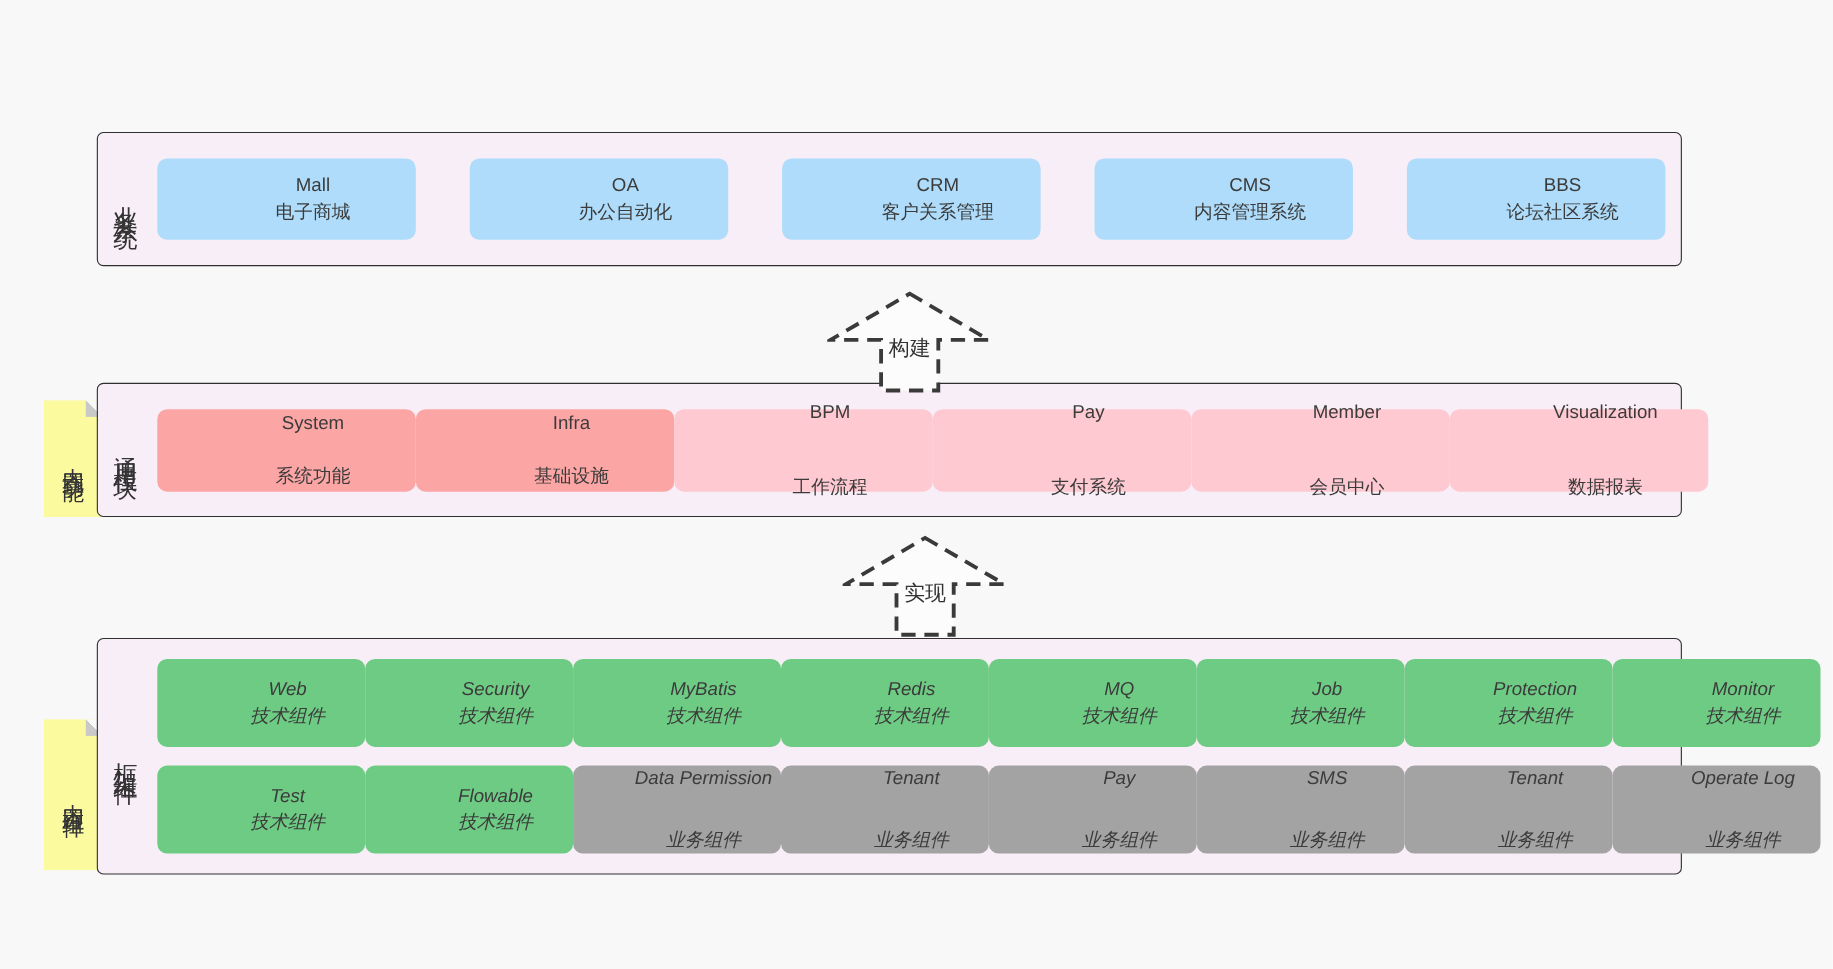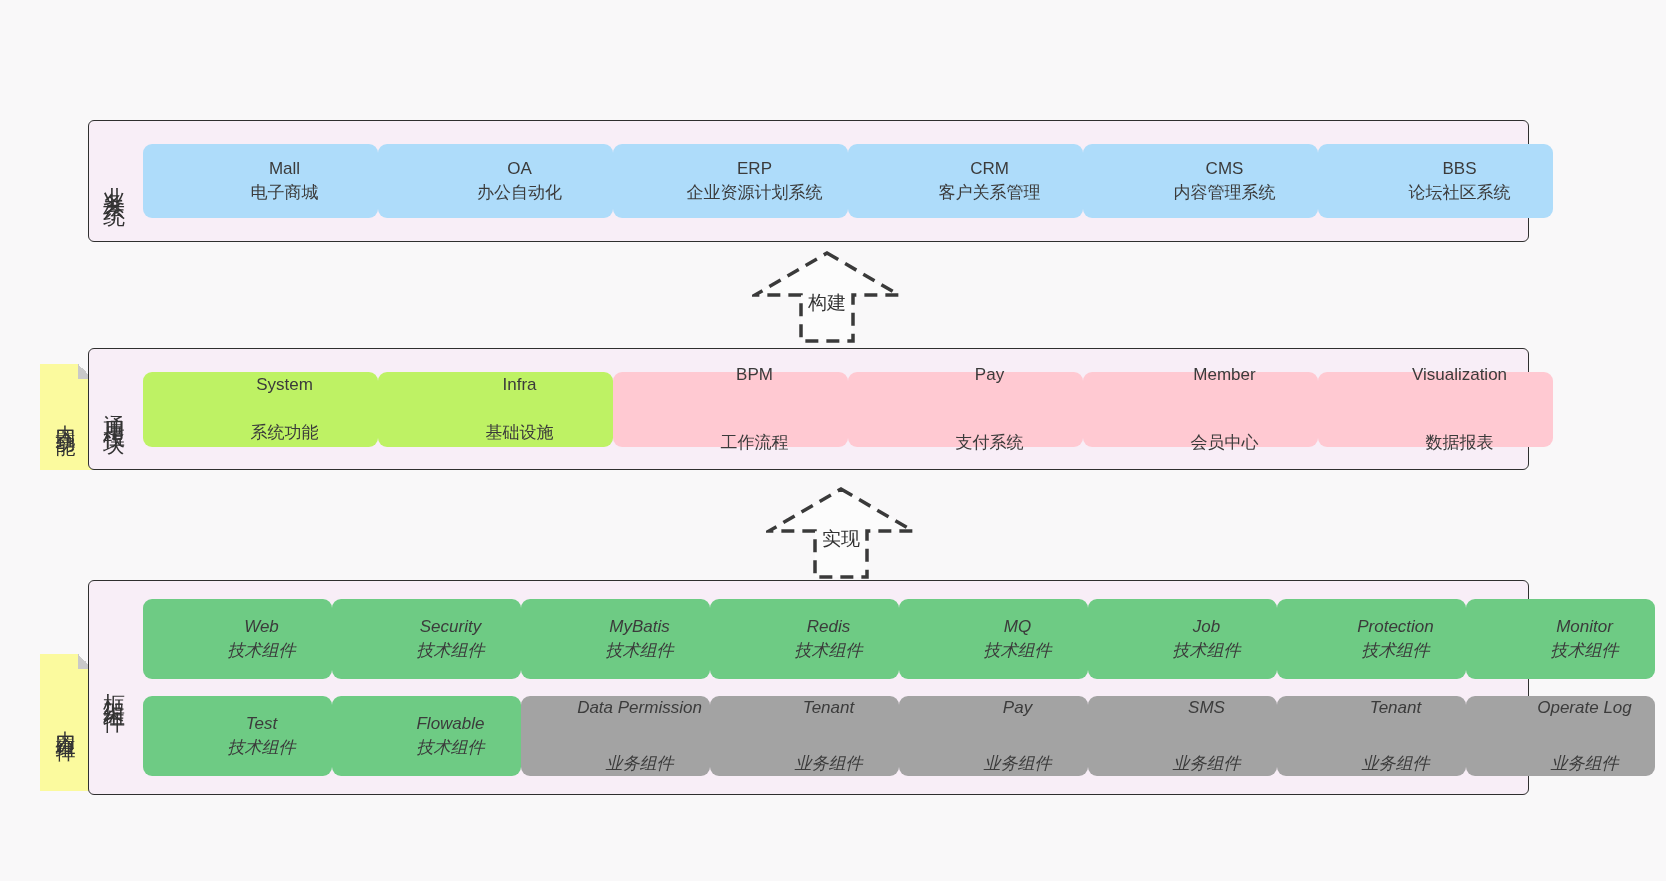--- a/index.html
+++ b/index.html
@@ -38,41 +38,41 @@
   .box {
     height:74px; border-radius:9px;
     display:flex; flex-direction:column; align-items:center; justify-content:center;
     text-align:center; font-size:17px; line-height:1.42;padding-left:48px;
   }
   .box.wide   { width:187px; }
   .box.narrow { width:141px; height:80px; }
   #layer-common .box { height:75px; }
 
   .blue       { background:#aedcfa; }
-  .red        { background:#bef264;gap:24px; }
+  .red        { background:#fca5a5;gap:24px; }
   .pink       { background:#ffc9d2;gap:44px; }
   .green      { background:#6ecb84; }
   .lightgreen { background:#a3a3a3;gap:32px; }
 
   
   .sticky {
     position:absolute; left:40px; width:53px; background:#fbfa9e; z-index:0;
     display:flex; align-items:center; justify-content:center;
   }
   #sticky-common    { top:364px; height:106px; }
   #sticky-framework { top:654px; height:137px; }
   .sticky .v-text { font-size:20px; letter-spacing:4px; }
   .fold {
     position:absolute; top:0; right:0; width:15px; height:15px;
     background:linear-gradient(225deg,#f9f8f9 50%,#c9c9c9 50%);
   }
 
   
   .arrow { position:absolute; width:150px; height:94px; z-index:2; }
-  #arrow-build     { left:752px; top:250px; }
+  #arrow-build     { left:752px; top:264px; }
   #arrow-implement { left:766px; top:486px;font-family:Liberation Serif, serif; }
   .arrow-label {
     position:absolute; left:50%; top:40px; transform:translateX(-50%);
     background:#fcfcfc; padding:0 3px; font-size:19px; color:#333; white-space:nowrap;
   }
 </style>
 </head>
 <body>
 
 <div class="canvas">
@@ -91,24 +91,20 @@
       <span class="v-text">业务系统</span>
     </div>
     <div class="boxes-row">
       <div class="box wide blue">
         <div>Mall</div>
         <div>电子商城</div>
       </div>
       <div class="box wide blue">
         <div>OA</div>
         <div>办公自动化</div>
-      </div>
-      <div class="box wide blue">
-        <div>ERP</div>
-        <div>企业资源计划系统</div>
       </div>
       <div class="box wide blue">
         <div>CRM</div>
         <div>客户关系管理</div>
       </div>
       <div class="box wide blue">
         <div>CMS</div>
         <div>内容管理系统</div>
       </div>
       <div class="box wide blue">

